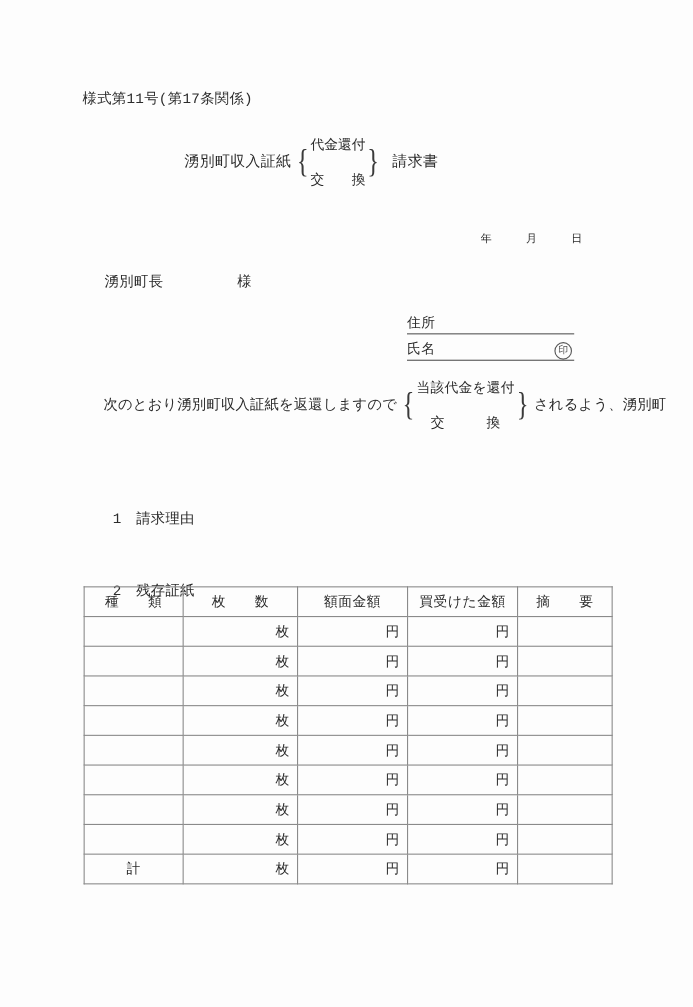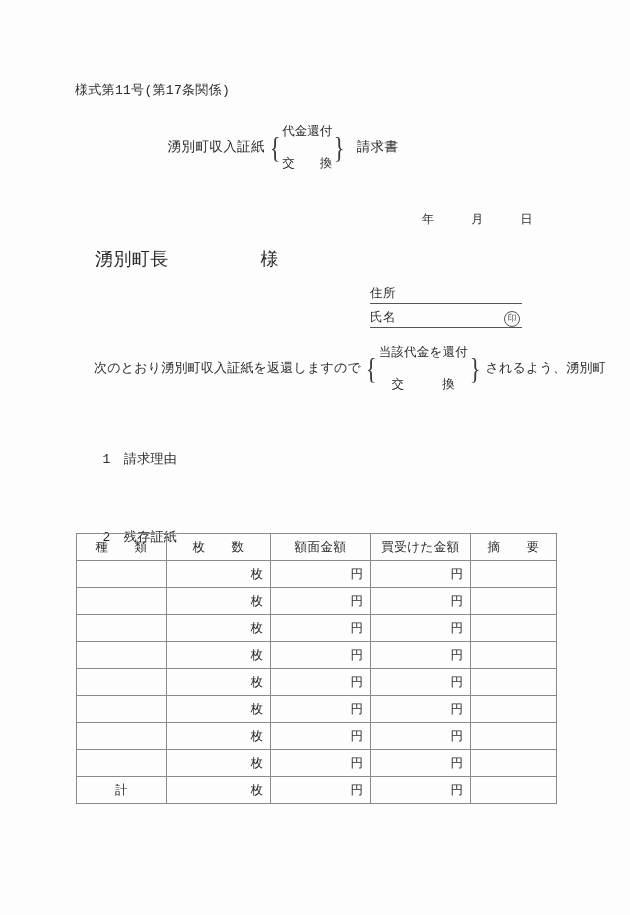--- a/index.html
+++ b/index.html
@@ -73,31 +73,31 @@
     justify-content: center;
     font-size: 12.5px;
     line-height: 1.45;
     text-align: center;
     gap: 14px;
   }
   .brace-inner > span { display: block; white-space: pre; }
 
   
   .date-line {
-    left: 422px;
+    left: 437px;
     top: 212px;
-    font-size: 12px;
+    font-size: 10px;
     letter-spacing: 0.3px;
   }
 
   
   .addressee {
     left: 95px;
     top: 248px;
-    font-size: 18px;
+    font-size: 13px;
     letter-spacing: 0.4px;
   }
 
   
   .applicant {
     position: absolute;
     left: 370px;
     top: 284px;
     width: 152px;
     font-size: 12.5px;
@@ -145,21 +145,21 @@
     top: 382px;
     font-size: 13px;
     letter-spacing: 0.2px;
   }
 
   
   .section {
     font-size: 13px;
     letter-spacing: 0.3px;
   }
-  .sec-1 { left: 70px; top: 433px; text-align: right; }
+  .sec-1 { left: 70px; top: 445px; text-align: right; }
   .sec-2 { left: 70px; top: 511px; }
 
   
   .tbl-wrap {
     position: absolute;
     left: 76px;
     top: 533px;
     width: 480px;
   }
   table.stamps {

